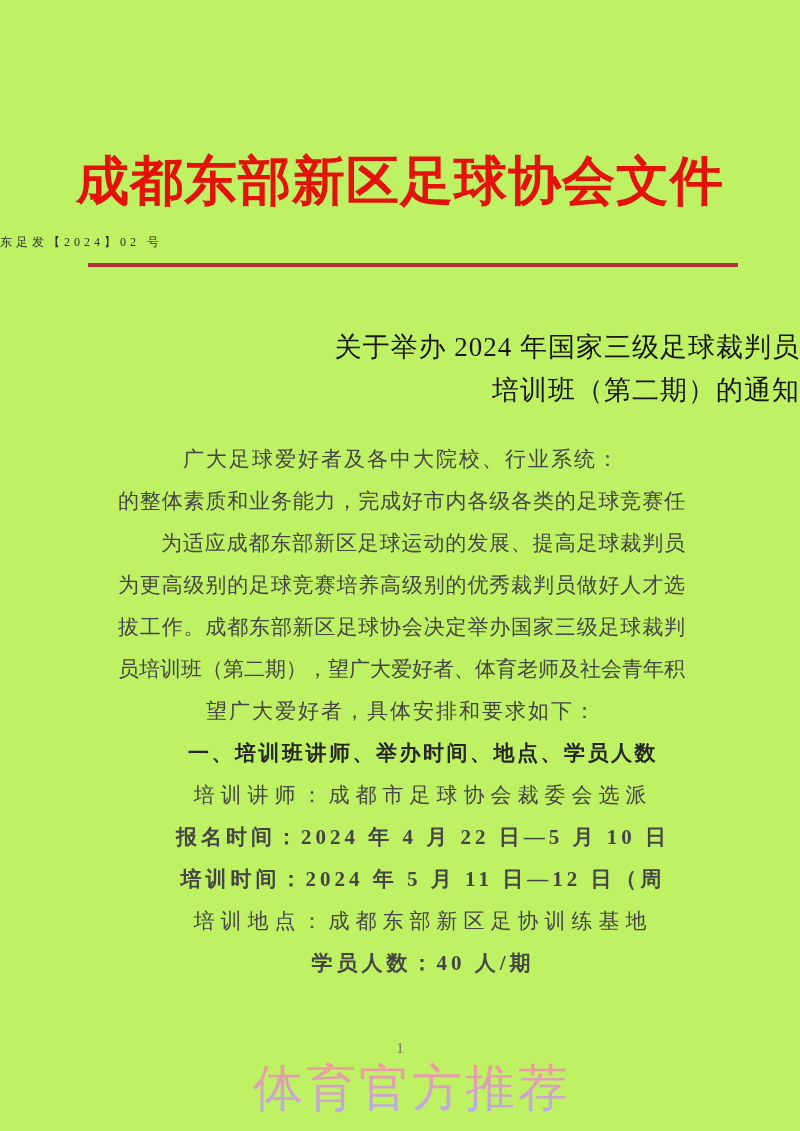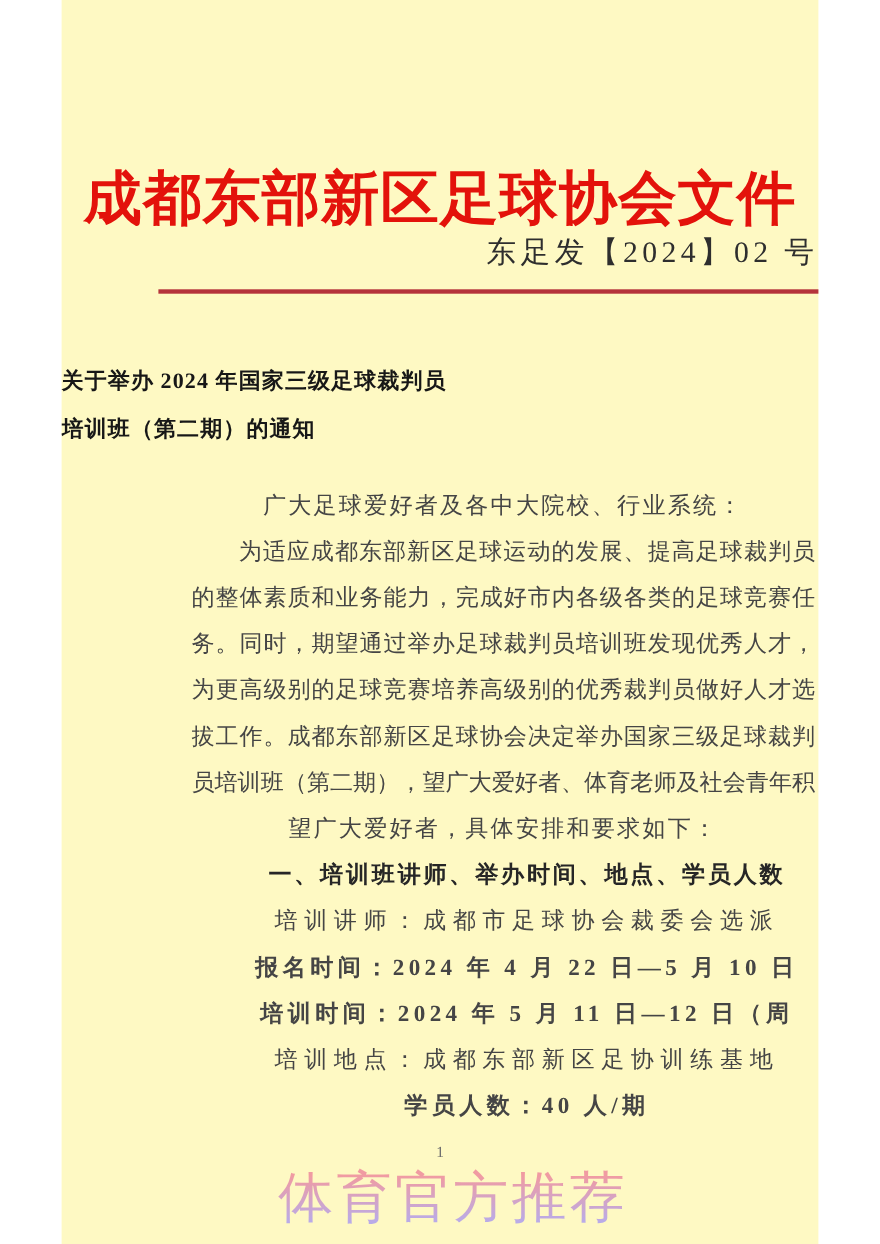--- a/index.html
+++ b/index.html
@@ -1,62 +1,62 @@
 <!DOCTYPE html>
 <html><head>
 <meta charset="utf-8">
 <style>
   html, body { margin: 0; padding: 0; background: #ffffff; }
   .page {
     position: relative;
-    width: 688px;
+    width: 800px;
     height: 1131px;
     margin: 0 auto;
-    background: #fef9c3;
+    background: #bef264;
     overflow: hidden;
     font-family: "Liberation Serif", "DejaVu Serif", serif;
   }
 
   
   .org-title {
     position: absolute;
     top: 144px; left: 0; width: 100%;
     text-align: center;
     font-size: 53px;
     line-height: 74px;
     font-weight: 700;
     letter-spacing: 1px;
     color: #e3120b;
   }
 
   .doc-number {
     position: absolute;
-    top: 215px; left: 0; width: 100%;
-    text-align: right;
-    font-size: 27px;
+    top: 228px; left: 0; width: 100%;
+    text-align: left;
+    font-size: 12px;
     line-height: 28px;
     letter-spacing: 4px;
     color: #2e2e2e;
   }
 
   .red-line {
     position: absolute;
     top: 263px; left: 88px;
     width: 650px; height: 4px;
     background: #b5343b;
   }
 
   
   .notice-title {
     position: absolute;
     top: 326px; left: 0; width: 100%;
-    text-align: left;
-    font-size: 20px;
+    text-align: right;
+    font-size: 27px;
     line-height: 43px;
-    font-weight: 700;
+    font-weight: 400;
     letter-spacing: 1px;
     color: #171717;
   }
 
   
   .body-block {
     position: absolute;
     top: 438px; left: 118px;
     width: 567px;
     font-size: 21px;
@@ -109,23 +109,22 @@
   <div class="red-line"></div>
 
   <div class="notice-title">
     <div>关于举办 2024 年国家三级足球裁判员</div>
     <div>培训班（第二期）的通知</div>
   </div>
 
   <div class="body-block">
     <div class="line ls2">广大足球爱好者及各中大院校、行业系统：</div>
 
+    <div class="line j">的整体素质和业务能力，完成好市内各级各类的足球竞赛任</div>
     <div class="line j indent">为适应成都东部新区足球运动的发展、提高足球裁判员</div>
-    <div class="line j">的整体素质和业务能力，完成好市内各级各类的足球竞赛任</div>
-    <div class="line j">务。同时，期望通过举办足球裁判员培训班发现优秀人才，</div>
     <div class="line j">为更高级别的足球竞赛培养高级别的优秀裁判员做好人才选</div>
     <div class="line j">拔工作。成都东部新区足球协会决定举办国家三级足球裁判</div>
     <div class="line j">员培训班（第二期），望广大爱好者、体育老师及社会青年积</div>
     <div class="line ls2">望广大爱好者，具体安排和要求如下：</div>
 
     <div class="line heading indent">一、培训班讲师、举办时间、地点、学员人数</div>
 
     <div class="line item indent">培训讲师：成都市足球协会裁委会选派</div>
     <div class="line item-tight indent">报名时间：2024 年 4 月 22 日—5 月 10 日</div>
     <div class="line item-tight indent">培训时间：2024 年 5 月 11 日—12 日（周六、周日）</div>

